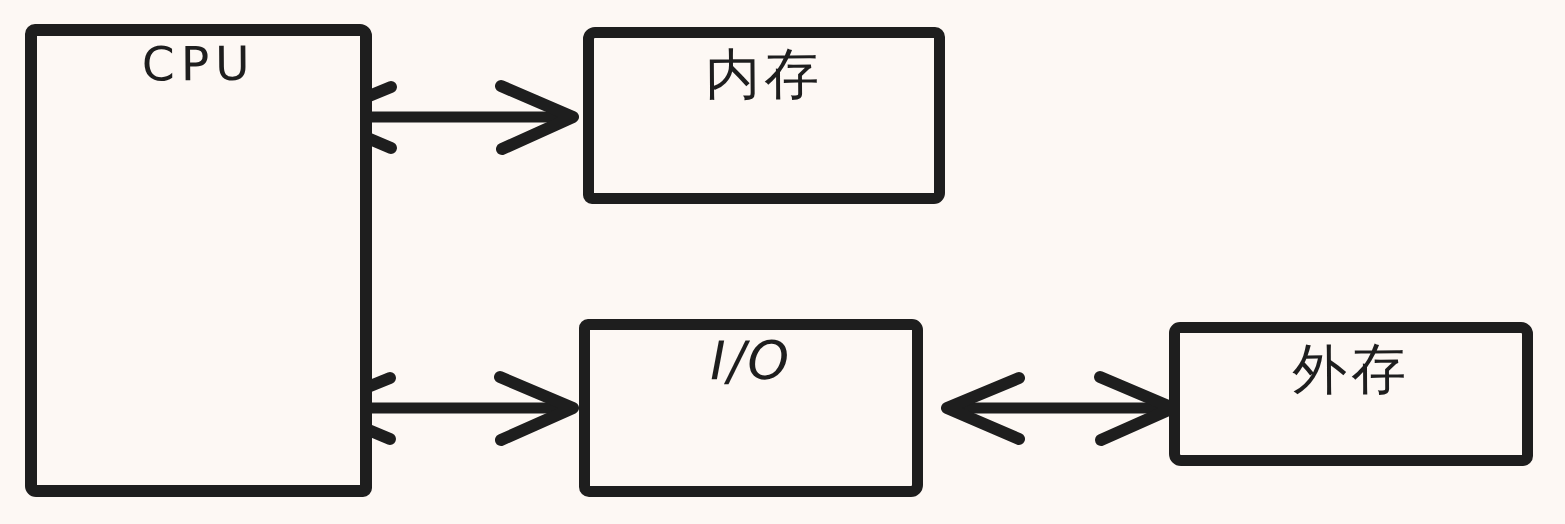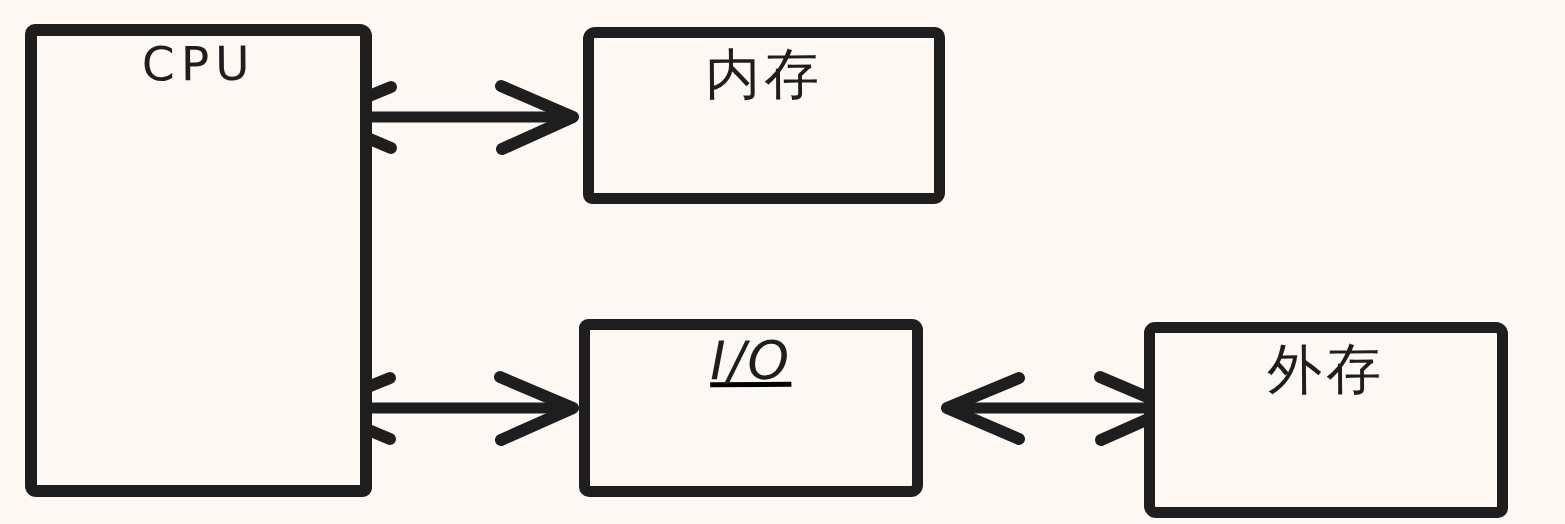--- a/index.html
+++ b/index.html
@@ -55,27 +55,26 @@
     border-width: 11px;
     border-radius: 12px 10px 11px 9px;
   }
   .node-io {
     left: 579px;
     top: 319px;
     width: 344px;
     height: 178px;
     border-width: 11px;
     border-radius: 9px 11px 12px 10px;
-    text-decoration: underline;
   }
   .node-external-storage {
-    left: 1144px;
+    left: 1169px;
     top: 322px;
     width: 364px;
-    height: 196px;
+    height: 144px;
     border-width: 11px;
     border-radius: 11px 12px 10px 12px;
   }
   .node-label {
     color: #1e1e1e;
     white-space: nowrap;
     transform: rotate(-0.4deg);
   }
   .node-cpu .node-label {
     font-size: 47px;

